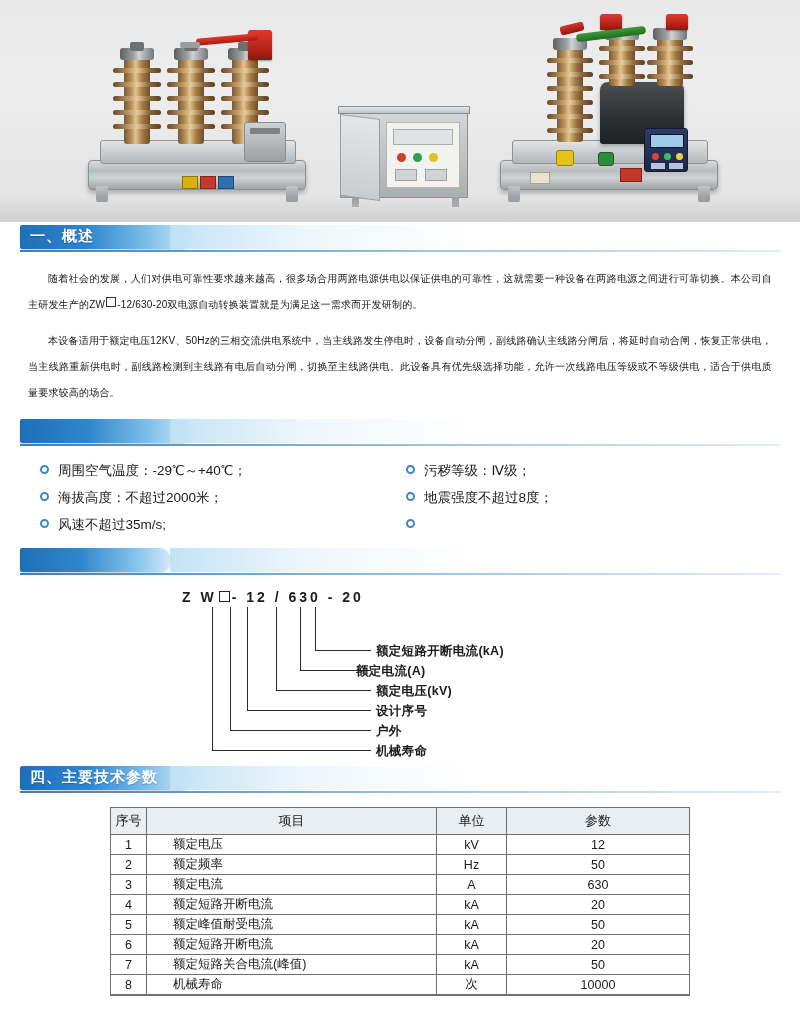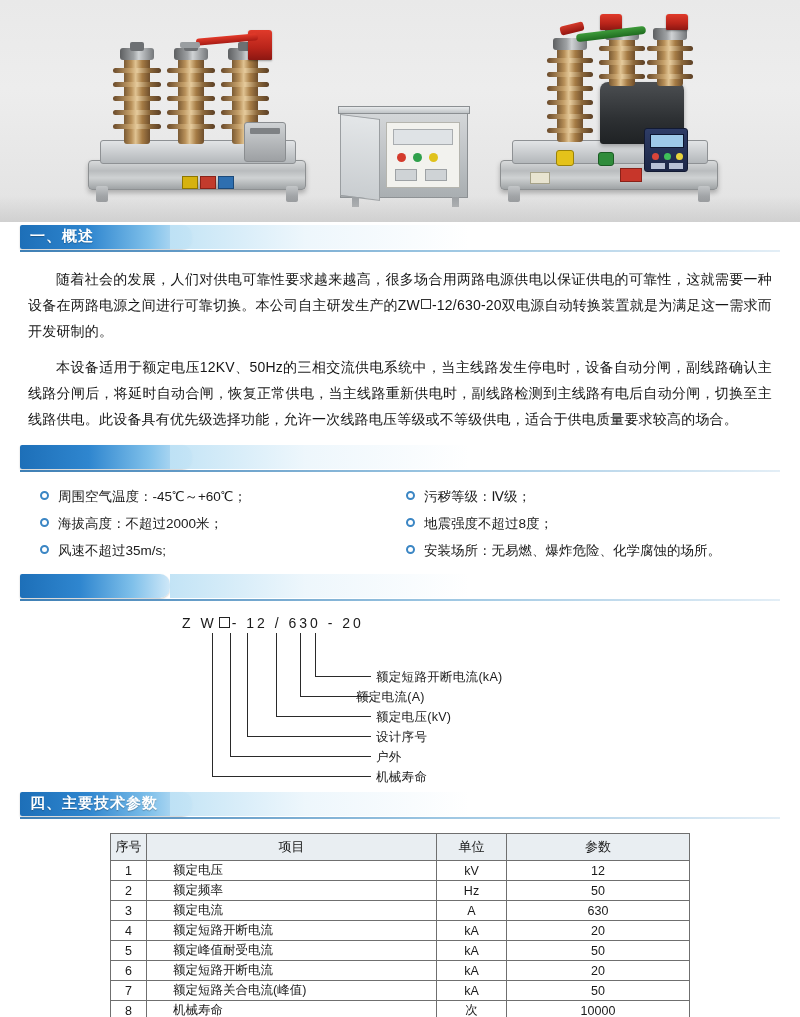--- a/index.html
+++ b/index.html
@@ -107,21 +107,21 @@
   }
   .sec-head .rule {
     position:absolute; left:0; right:0; bottom:0;
     height: 2px;
     background: linear-gradient(90deg,#3e7fb5 0%, #9cc6e2 55%, #e3eef6 100%);
   }
 
   
   .para-wrap { margin: 14px 28px 6px 28px; }
   .para {
-    font-size: 14px;
+    font-size: 10px;
     line-height: 26px;
     text-indent: 2em;
     color:#161616;
     text-align: justify;
     margin: 0 0 10px 0;
     letter-spacing: .2px;
   }
   .boxmark{
     display:inline-block;
     width:10px;height:10px;
@@ -148,20 +148,21 @@
     border-radius: 50%;
     margin: 7px 9px 0 0;
     flex: 0 0 auto;
   }
 
   
   .model {
     position: relative;
     margin: 10px 0 4px 0;
     height: 152px;
+    font-weight: bold;
   }
   .model .code {
     position: absolute;
     left: 182px; top: 4px;
     font-size: 14px;
     letter-spacing: 3px;
     white-space: nowrap;
   }
   .model .code .sq {
     display:inline-block;
@@ -356,21 +357,21 @@
 <div class="sec-head">
   <div class="bar"></div>
   <div class="tail"></div>
   <div class="rule"></div>
 </div>
 
 <div class="cond">
   <div class="cond-col">
     <div class="cond-item">
       <span class="ring"></span>
-      <span>周围空气温度：-45℃～+60℃；</span>
+      <span>周围空气温度：-29℃～+40℃；</span>
     </div>
     <div class="cond-item">
       <span class="ring"></span>
       <span>海拔高度：不超过2000米；</span>
     </div>
     <div class="cond-item">
       <span class="ring"></span>
       <span>风速不超过35m/s;</span>
     </div>
   </div>
@@ -378,21 +379,20 @@
     <div class="cond-item">
       <span class="ring"></span>
       <span>污秽等级：Ⅳ级；</span>
     </div>
     <div class="cond-item">
       <span class="ring"></span>
       <span>地震强度不超过8度；</span>
     </div>
     <div class="cond-item">
       <span class="ring"></span>
-      <span>安装场所：无易燃、爆炸危险、化学腐蚀的场所。</span>
     </div>
   </div>
 </div>
 
 <div class="sec-head">
   <div class="bar short"></div>
   <div class="tail"></div>
   <div class="rule"></div>
 </div>
 

